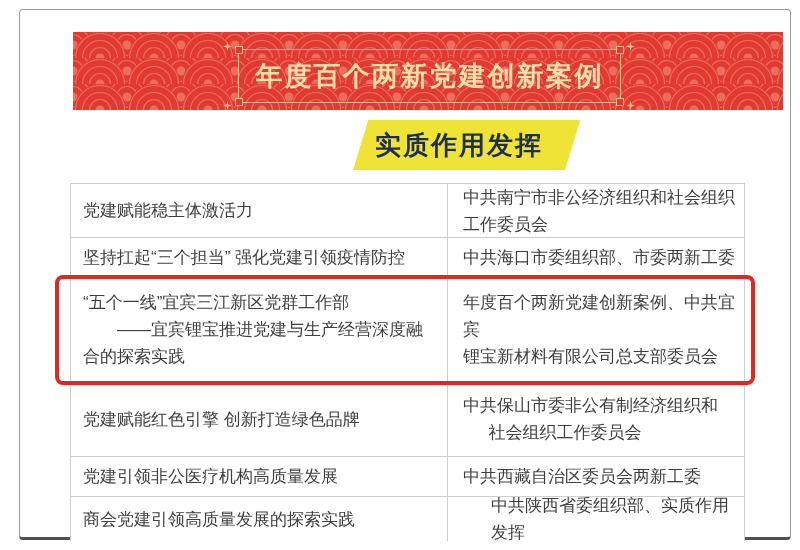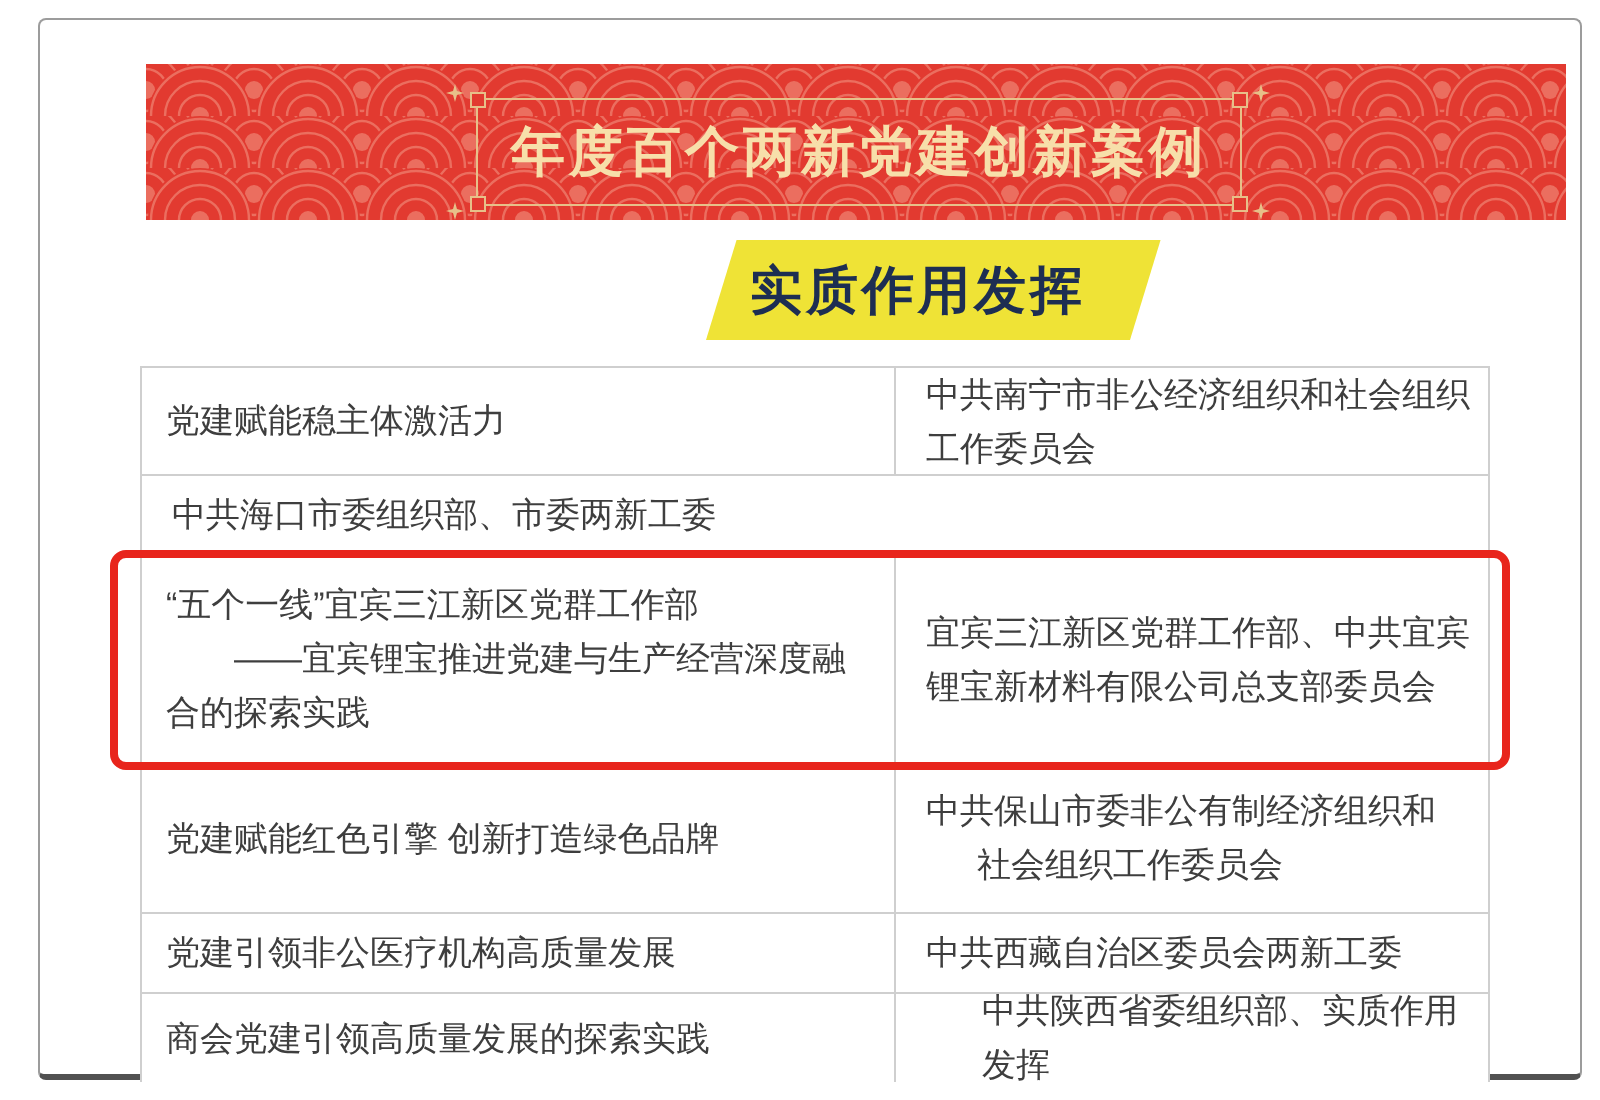--- a/index.html
+++ b/index.html
@@ -106,27 +106,28 @@
   <div class="ribbon-label">实质作用发挥</div>
 </div>
 
 <div class="award-table">
   <div class="trow" style="height:54px">
     <div class="cell case">党建赋能稳主体激活力</div>
     <div class="cell org">中共南宁市非公经济组织和社会组织
 工作委员会</div>
   </div>
   <div class="trow" style="height:40px">
+    <div class="cell case">坚持扛起“三个担当” 强化党建引领疫情防控</div>
     <div class="cell org">中共海口市委组织部、市委两新工委</div>
   </div>
   <div class="trow" style="height:104px">
     <div class="cell case">“五个一线”宜宾三江新区党群工作部
 　　——宜宾锂宝推进党建与生产经营深度融
 合的探索实践</div>
-    <div class="cell org">宜宾三江新区党群工作部、中共宜宾
+    <div class="cell org">年度百个两新党建创新案例、中共宜宾
 锂宝新材料有限公司总支部委员会</div>
   </div>
   <div class="trow" style="height:75px">
     <div class="cell case">党建赋能红色引擎 创新打造绿色品牌</div>
     <div class="cell org">中共保山市委非公有制经济组织和
 　 社会组织工作委员会</div>
   </div>
   <div class="trow" style="height:40px">
     <div class="cell case">党建引领非公医疗机构高质量发展</div>
     <div class="cell org">中共西藏自治区委员会两新工委</div>

